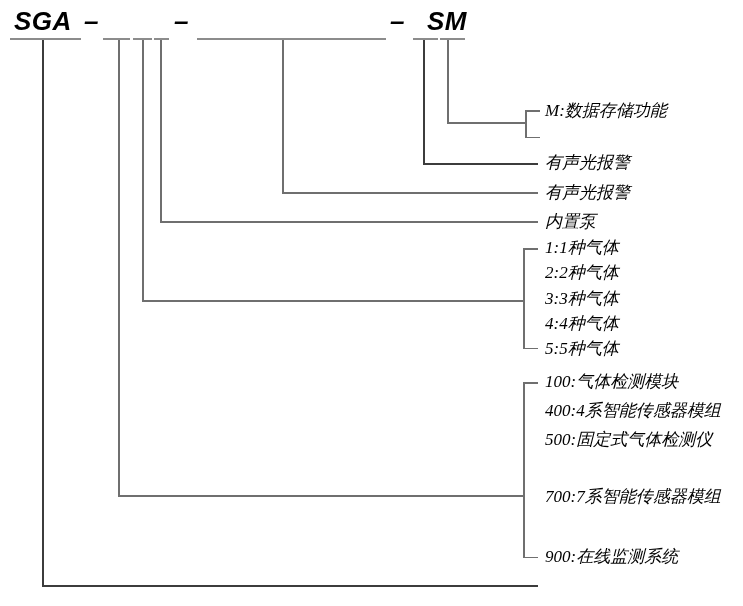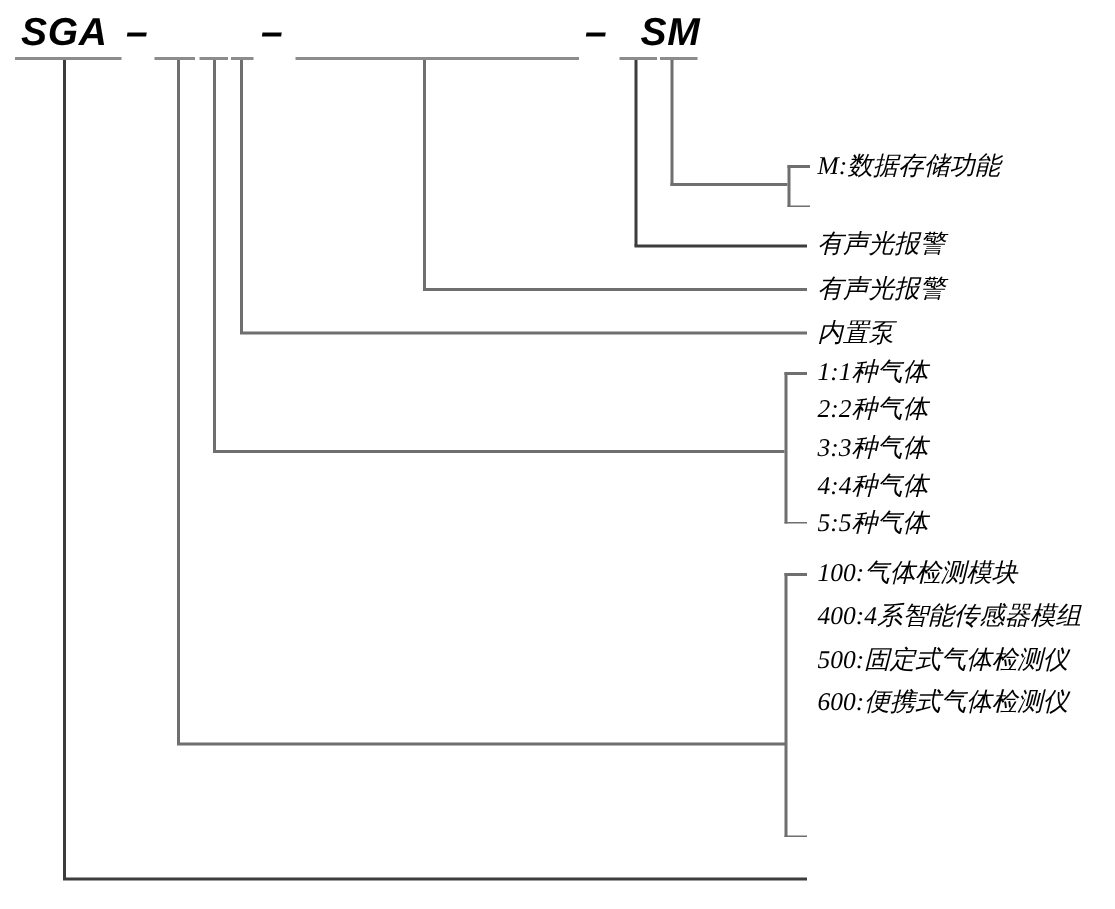--- a/index.html
+++ b/index.html
@@ -91,16 +91,17 @@
 
   <div class="lbl" style="top:238px">1:1种气体</div>
   <div class="lbl" style="top:263px">2:2种气体</div>
   <div class="lbl" style="top:289px">3:3种气体</div>
   <div class="lbl" style="top:314px">4:4种气体</div>
   <div class="lbl" style="top:339px">5:5种气体</div>
 
   <div class="lbl" style="top:372px">100:气体检测模块</div>
   <div class="lbl" style="top:401px">400:4系智能传感器模组</div>
   <div class="lbl" style="top:430px">500:固定式气体检测仪</div>
-  <div class="lbl" style="top:458px">600:便携式气体检测仪</div>
+  <div class="lbl" style="top:487px">700:7系智能传感器模组</div>
+  <div class="lbl" style="top:547px">900:在线监测系统</div>
 
 
 </div>
 
 </body></html>

